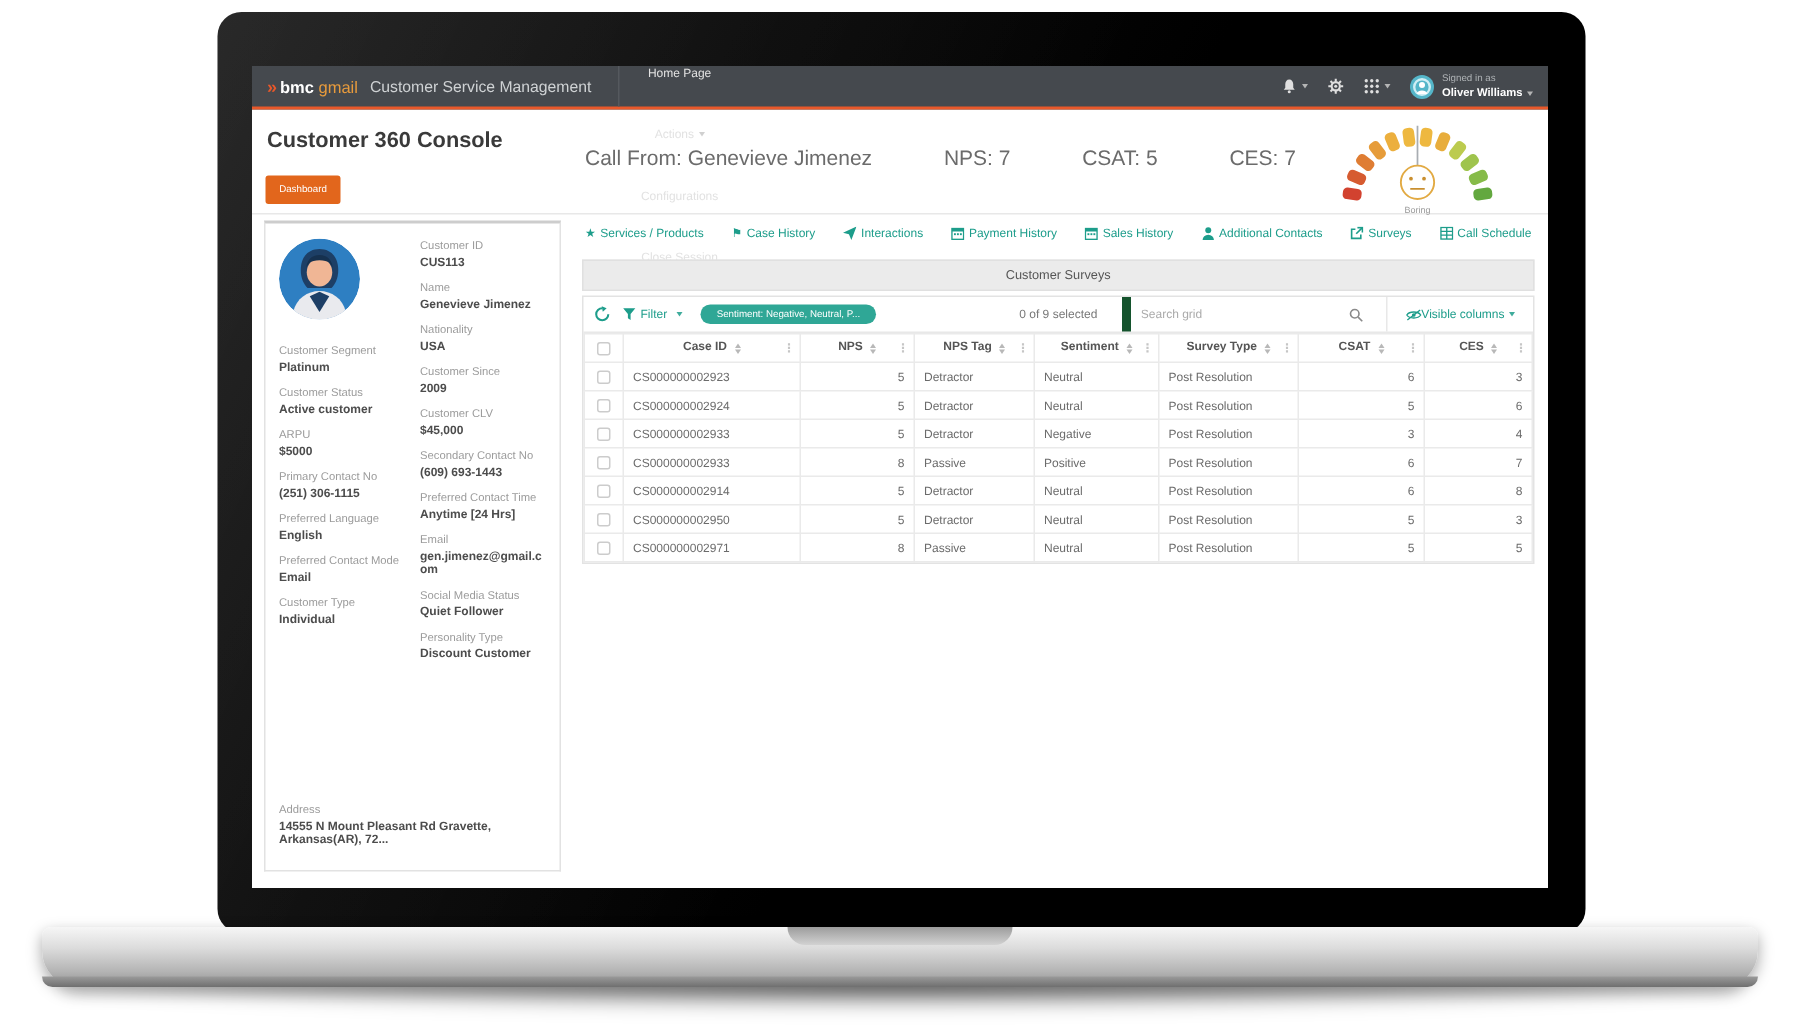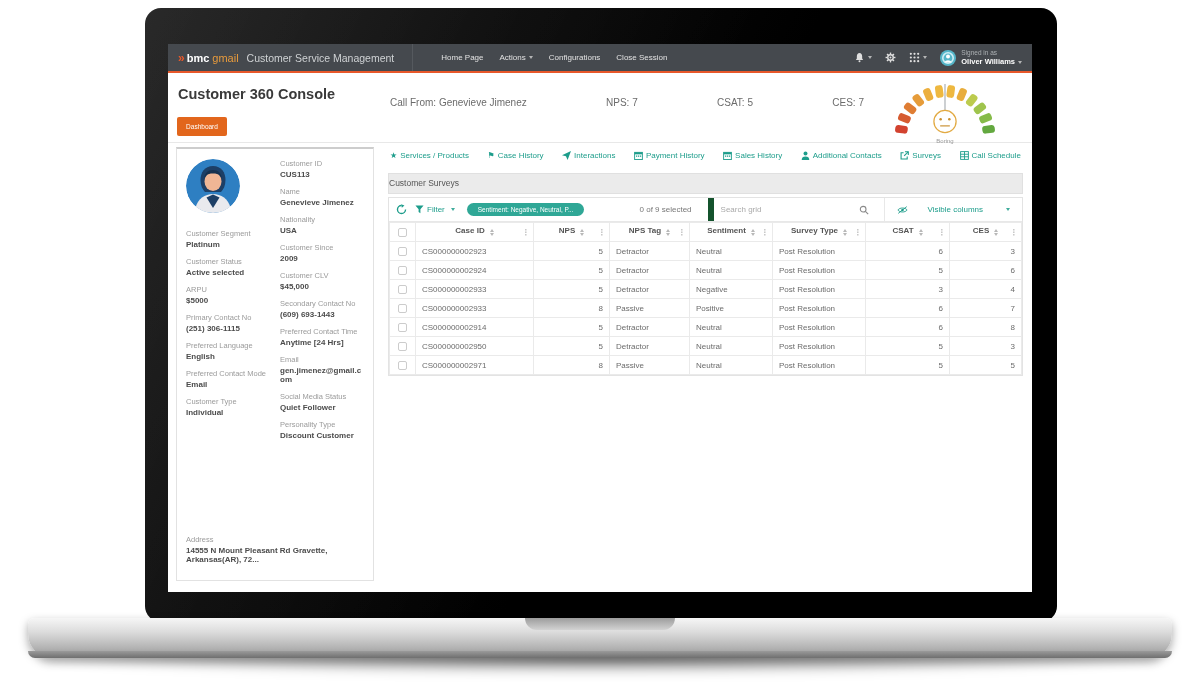--- a/index.html
+++ b/index.html
@@ -27,41 +27,41 @@
     overflow:hidden; font-size:9px; color:#555; }
 
   
   .topnav { height:29px; background:#45494e; border-bottom:2px solid #e8582a;
     display:flex; align-items:center; padding:0 10px; }
   .logo { display:flex; align-items:baseline; gap:2px; font-weight:bold; font-size:11px; }
   .lg-ch { color:#e8582a; font-size:12px; }
   .lg-bmc { color:#fff; }
   .lg-helix { color:#e89b3c; font-weight:normal; margin-left:1px; }
   .apptitle { color:#cfd2d4; font-size:10.5px; margin-left:8px; }
-  .nav-menu { display:flex; gap:16px; margin-left:18px; padding-left:28px; border-left:1px solid #55595e;
-    font-size:8px; color:#e2e2e2; align-items:center; height:100%; }
+  .nav-menu { display:flex; gap:32px; margin-left:18px; padding-left:14px; border-left:1px solid #55595e;
+    font-size:8px; color:#e2e2e2; align-items:center; height:100%;flex-direction:column; }
   .nav-item { display:flex; align-items:center; cursor:pointer; }
   .nav-right { margin-left:auto; display:flex; gap:13px; }
   .nav-ic { display:flex; align-items:center; cursor:pointer; }
   .signed { display:flex; align-items:center; gap:5px; }
   .signed-txt { line-height:1.25; }
   .signed-as { font-size:6.5px; color:#aeb2b5; }
   .signed-name { font-size:7.5px; color:#fff; font-weight:bold; }
   .caret { display:inline-block; width:0; height:0; border-left:2.5px solid transparent;
     border-right:2.5px solid transparent; border-top:3.5px solid currentColor; margin-left:3px; opacity:.85; }
   .nav-caret { color:#c8c8c8; }
 
   
   .chead { position:relative; height:70px; border-bottom:1px solid #e8e8e8; }
   .ctitle { position:absolute; left:10px; top:13px; font-size:14.5px; font-weight:bold; color:#3a3a3a; }
   .dash-btn { position:absolute; left:9px; top:44px; width:50px; height:19px; background:#e2661c;
     border:none; border-radius:2px; color:#fff; font-size:6.5px; cursor:pointer;
     font-family:"Liberation Sans",sans-serif; }
   .cinfo { position:absolute; left:222px; right:168px; top:24px; display:flex;
-    justify-content:space-between; font-size:10px; color:#6b6b6b; }
+    justify-content:space-between; font-size:14px; color:#6b6b6b; }
   .gauge { position:absolute; right:12px; top:8px; width:150px; text-align:center; }
   .gauge-label { font-size:6px; color:#999; margin-top:-1px; }
 
   
   .cbody { display:flex; padding:4px 10px 0 8px; height:447px; }
 
   
   .card { width:198px; min-width:198px; height:434px; border:1px solid #e2e2e2; border-top:2px solid #cdcdcd;
     padding:10px 9px 8px 9px; display:flex; flex-direction:column; background:#fff; }
   .card-cols { display:flex; gap:10px; }
@@ -72,36 +72,36 @@
   .f-value { font-size:8px; font-weight:bold; color:#4c4c4c; word-wrap:break-word; }
   .addr { margin-top:auto; }
 
   
   .main { flex:1; margin-left:14px; }
   .tabs { display:flex; justify-content:space-between; align-items:center; margin:4px 2px 13px 2px;
     font-size:8px; color:#1d9d8b; }
   .tab { display:flex; align-items:center; gap:3px; cursor:pointer; white-space:nowrap; }
   .tab-ic { display:flex; align-items:center; font-size:8px; }
 
-  .panel-head { height:21px; background:#ebebeb; border:1px solid #e0e0e0; text-align:left;
+  .panel-head { height:21px; background:#ebebeb; border:1px solid #e0e0e0; text-align:center;
     line-height:19px; font-size:8.5px; color:#555; }
   .grid { margin-top:3px; border:1px solid #e3e3e3; }
   .toolbar { height:24px; display:flex; align-items:center; padding-left:7px; gap:8px;
     border-bottom:1px solid #e8e8e8; }
   .tb-ic { display:flex; align-items:center; cursor:pointer; }
   .filter-btn { display:flex; align-items:center; gap:3px; color:#1d9d8b; font-size:8px; cursor:pointer; }
   .pill { background:#2fa796; color:#fff; font-size:6.5px; padding:3px 11px; border-radius:9px;
     margin-left:4px; cursor:pointer; }
   .tb-spacer { flex:1; }
   .sel-status { font-size:8px; color:#777; margin-right:8px; }
   .search-cell { display:flex; align-items:center; border-left:6px solid #14532d; height:100%; padding:0 7px; }
   .search-input { border:none; outline:none; width:138px; font-size:8px; color:#555;
     font-family:"Liberation Sans",sans-serif; }
   .search-input::placeholder { color:#aaa; }
-  .vis-cols { display:flex; align-items:center; gap:20px; border-left:1px solid #e8e8e8; height:100%;
+  .vis-cols { display:flex; align-items:center; gap:0; border-left:1px solid #e8e8e8; height:100%;
     padding:0 12px; color:#1d9d8b; font-size:8px; cursor:pointer; }
 
   table { width:100%; border-collapse:collapse; table-layout:fixed; }
   col.w0{width:26px} col.w1{width:118px} col.w2{width:76px} col.w3{width:80px}
   col.w4{width:83px} col.w5{width:93px} col.w6{width:84px} col.w7{width:72px}
   th, td { border:1px solid #eaeaea; height:19px; padding:0 6px; overflow:hidden; white-space:nowrap; }
   th { position:relative; text-align:center; font-size:8px; color:#555; font-weight:bold; }
   td { font-size:8px; color:#6b6b6b; }
   td.num { text-align:right; }
   .cb-cell { text-align:center; padding:0; }
@@ -245,21 +245,21 @@
                   <path d="M27 54 C19.5 54 13.5 52 9.5 48.8 C11.5 40 19 35 27 35 C35 35 42.5 40 44.5 48.8 C40.5 52 34.5 54 27 54 Z" fill="#e9eaee"></path>
                   <path d="M27 35.5 L33.5 38.5 L27 49 L20.5 38.5 Z" fill="#1d3f66"></path>
                 </svg>
             </div>
           <div class="field">
                 <div class="f-label">Customer Segment</div>
                 <div class="f-value">Platinum</div>
               </div>
               <div class="field">
                 <div class="f-label">Customer Status</div>
-                <div class="f-value">Active selected</div>
+                <div class="f-value">Active customer</div>
               </div>
               <div class="field">
                 <div class="f-label">ARPU</div>
                 <div class="f-value">$5000</div>
               </div>
               <div class="field">
                 <div class="f-label">Primary Contact No</div>
                 <div class="f-value">(251) 306-1115</div>
               </div>
               <div class="field">

